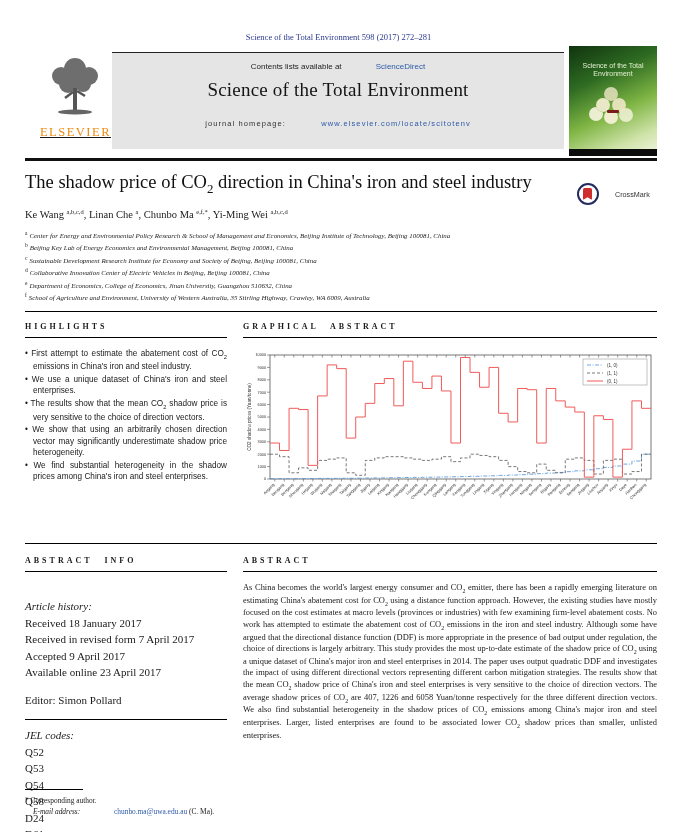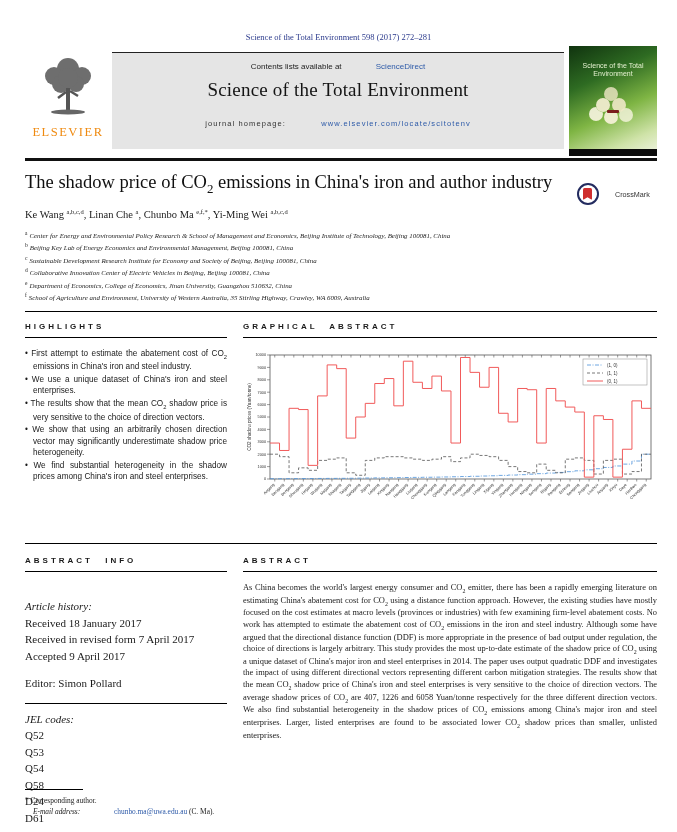--- a/index.html
+++ b/index.html
@@ -4,21 +4,21 @@
 <style>
   html,body{margin:0;padding:0;}
   body{
     width:677px;height:832px;position:relative;background:#ffffff;
     font-family:"Liberation Serif", serif;color:#1a1a1a;overflow:hidden;
   }
   .abs{position:absolute;}
   
   .citation{top:32px;left:0;right:0;text-align:center;font-size:8.5px;color:#2b3a8c;}
   .header{top:50px;left:25px;right:20px;height:112px;}
-  .logo{left:0;top:4px;width:86px;height:98px;text-align:center;}
+  .logo{left:0;top:4px;width:86px;height:98px;text-align:right;text-decoration:underline;}
   .logo-word{font-size:12.5px;letter-spacing:1.5px;color:#ef8a10;margin-top:1px;}
   .band{left:87px;top:2px;width:452px;height:96px;background:#e5e5e5;border-top:1.2px solid #222;text-align:center;}
   .contents-line{font-family:"Liberation Sans",sans-serif;font-size:8px;margin-top:9px;color:#222;}
   .link{color:#2d5aa8;padding-left:32px;}
   .journal-title{font-size:19px;color:#141414;margin-top:8px;letter-spacing:.2px;}
   .homepage-line{font-family:"Liberation Sans",sans-serif;font-size:7.5px;letter-spacing:1.1px;margin-top:18px;color:#333;}
   .header-rule{left:0;right:0;top:108px;height:2.5px;background:#111;}
   .cover{right:0;top:-4px;width:88px;height:110px;background:linear-gradient(155deg,#10330f 0%,#2e6b22 30%,#7fb544 58%,#cfe3a8 82%,#f2f5e6 100%);overflow:hidden;}
   .cover-title{font-family:"Liberation Sans",sans-serif;color:#e4f0cf;font-size:7px;line-height:1.15;text-align:center;padding-top:16px;}
   .flower{position:absolute;left:27px;top:52px;width:14px;height:14px;border-radius:50%;background:rgba(240,236,205,.95);
@@ -30,21 +30,21 @@
   .crossmark{top:180px;right:14px;width:86px;height:28px;display:flex;align-items:center;gap:16px;}
   .cm-icon{width:22px;height:22px;border:2px solid #232b5f;border-radius:50%;position:relative;background:#fff;box-sizing:border-box;}
   .cm-flag{position:absolute;left:4px;top:3px;width:9px;height:12px;background:#cf2e2e;border-radius:1.5px;clip-path:polygon(0 0,100% 0,100% 100%,50% 78%,0 100%);}
   .cm-label{font-family:"Liberation Sans",sans-serif;font-size:7.2px;color:#333;}
   .authors{top:207px;left:25px;width:560px;font-size:10.5px;}
   .authors sup{font-size:6.5px;}
   .affils{top:229px;left:25px;width:620px;font-size:6.9px;font-style:italic;line-height:1.62;color:#222;}
   .affils sup{font-style:normal;font-size:5.5px;margin-right:2px;}
   .rule-1{top:311px;left:25px;right:20px;border-top:1px solid #000;}
   
-  .sec-heading{font-family:Liberation Sans, sans-serif;font-weight:bold;font-size:8px;letter-spacing:3px;word-spacing:7px;color:#1a1a1a;}
+  .sec-heading{font-family:Liberation Serif, serif;font-weight:bold;font-size:8px;letter-spacing:3px;word-spacing:7px;color:#1a1a1a;}
   .sec-rule{border-top:1.2px solid #000;margin-top:6px;}
   .col-left1{top:322px;left:25px;width:202px;}
   .col-right1{top:322px;left:243px;width:414px;}
   .hl-list{margin:10px 0 0 0;padding:0;list-style:none;font-family:"Liberation Sans",sans-serif;font-size:8.2px;line-height:1.37;text-align:justify;}
   .hl-list li{padding-left:8px;text-indent:-8px;margin-bottom:1.5px;}
   .ga-chart{margin-top:10px;}
   .rule-2{top:543px;left:25px;right:20px;border-top:1.4px solid #000;}
   .col-left2{top:556px;left:25px;width:202px;}
   .col-right2{top:556px;left:243px;width:414px;}
   .ai-body{font-size:11px;line-height:1.5;margin-top:26px;}
@@ -95,21 +95,21 @@
   <div class="abs cover">
     <div class="cover-title">Science of the Total Environment</div>
     <div class="flower"></div>
     <div class="flower-bar"></div>
     <div class="cover-bottom"></div>
   </div>
 
   <div class="abs header-rule"></div>
 </div>
 
-<div class="abs title"><span>The shadow price of CO</span><sub>2</sub><span> emissions in China's iron and author industry</span></div>
+<div class="abs title"><span>The shadow price of CO</span><sub>2</sub><span> direction in China's iron and steel industry</span></div>
 
 <div class="abs crossmark">
   <div class="cm-icon">
       <div class="cm-flag"></div>
     </div>
   <div class="cm-label">CrossMark</div>
 </div>
 
 <div class="abs authors" id="authors"><span>Ke Wang <sup>a,b,c,d</sup>, </span><span>Linan Che <sup>a</sup>, </span><span>Chunbo Ma <sup>e,f,*</sup>, </span><span>Yi-Ming Wei <sup>a,b,c,d</sup></span></div>
 <div class="abs affils" id="affils">
@@ -299,20 +299,21 @@
 
 <div class="abs col-left2">
   <div class="sec-heading">ABSTRACT INFO</div>
   <div class="sec-rule"></div>
   <div class="ai-body">
     <div class="ai-label">Article history:</div>
     <div id="history">
         <div>Received 18 January 2017</div>
         <div>Received in revised form 7 April 2017</div>
         <div>Accepted 9 April 2017</div>
+        <div>Available online 23 April 2017</div>
       </div>
     <div class="ai-editor">Editor: Simon Pollard</div>
     <div class="ai-divider"></div>
     <div class="ai-label">JEL codes:</div>
     <div id="jel">
         <div>Q52</div>
         <div>Q53</div>
         <div>Q54</div>
         <div>Q58</div>
         <div>D24</div>

